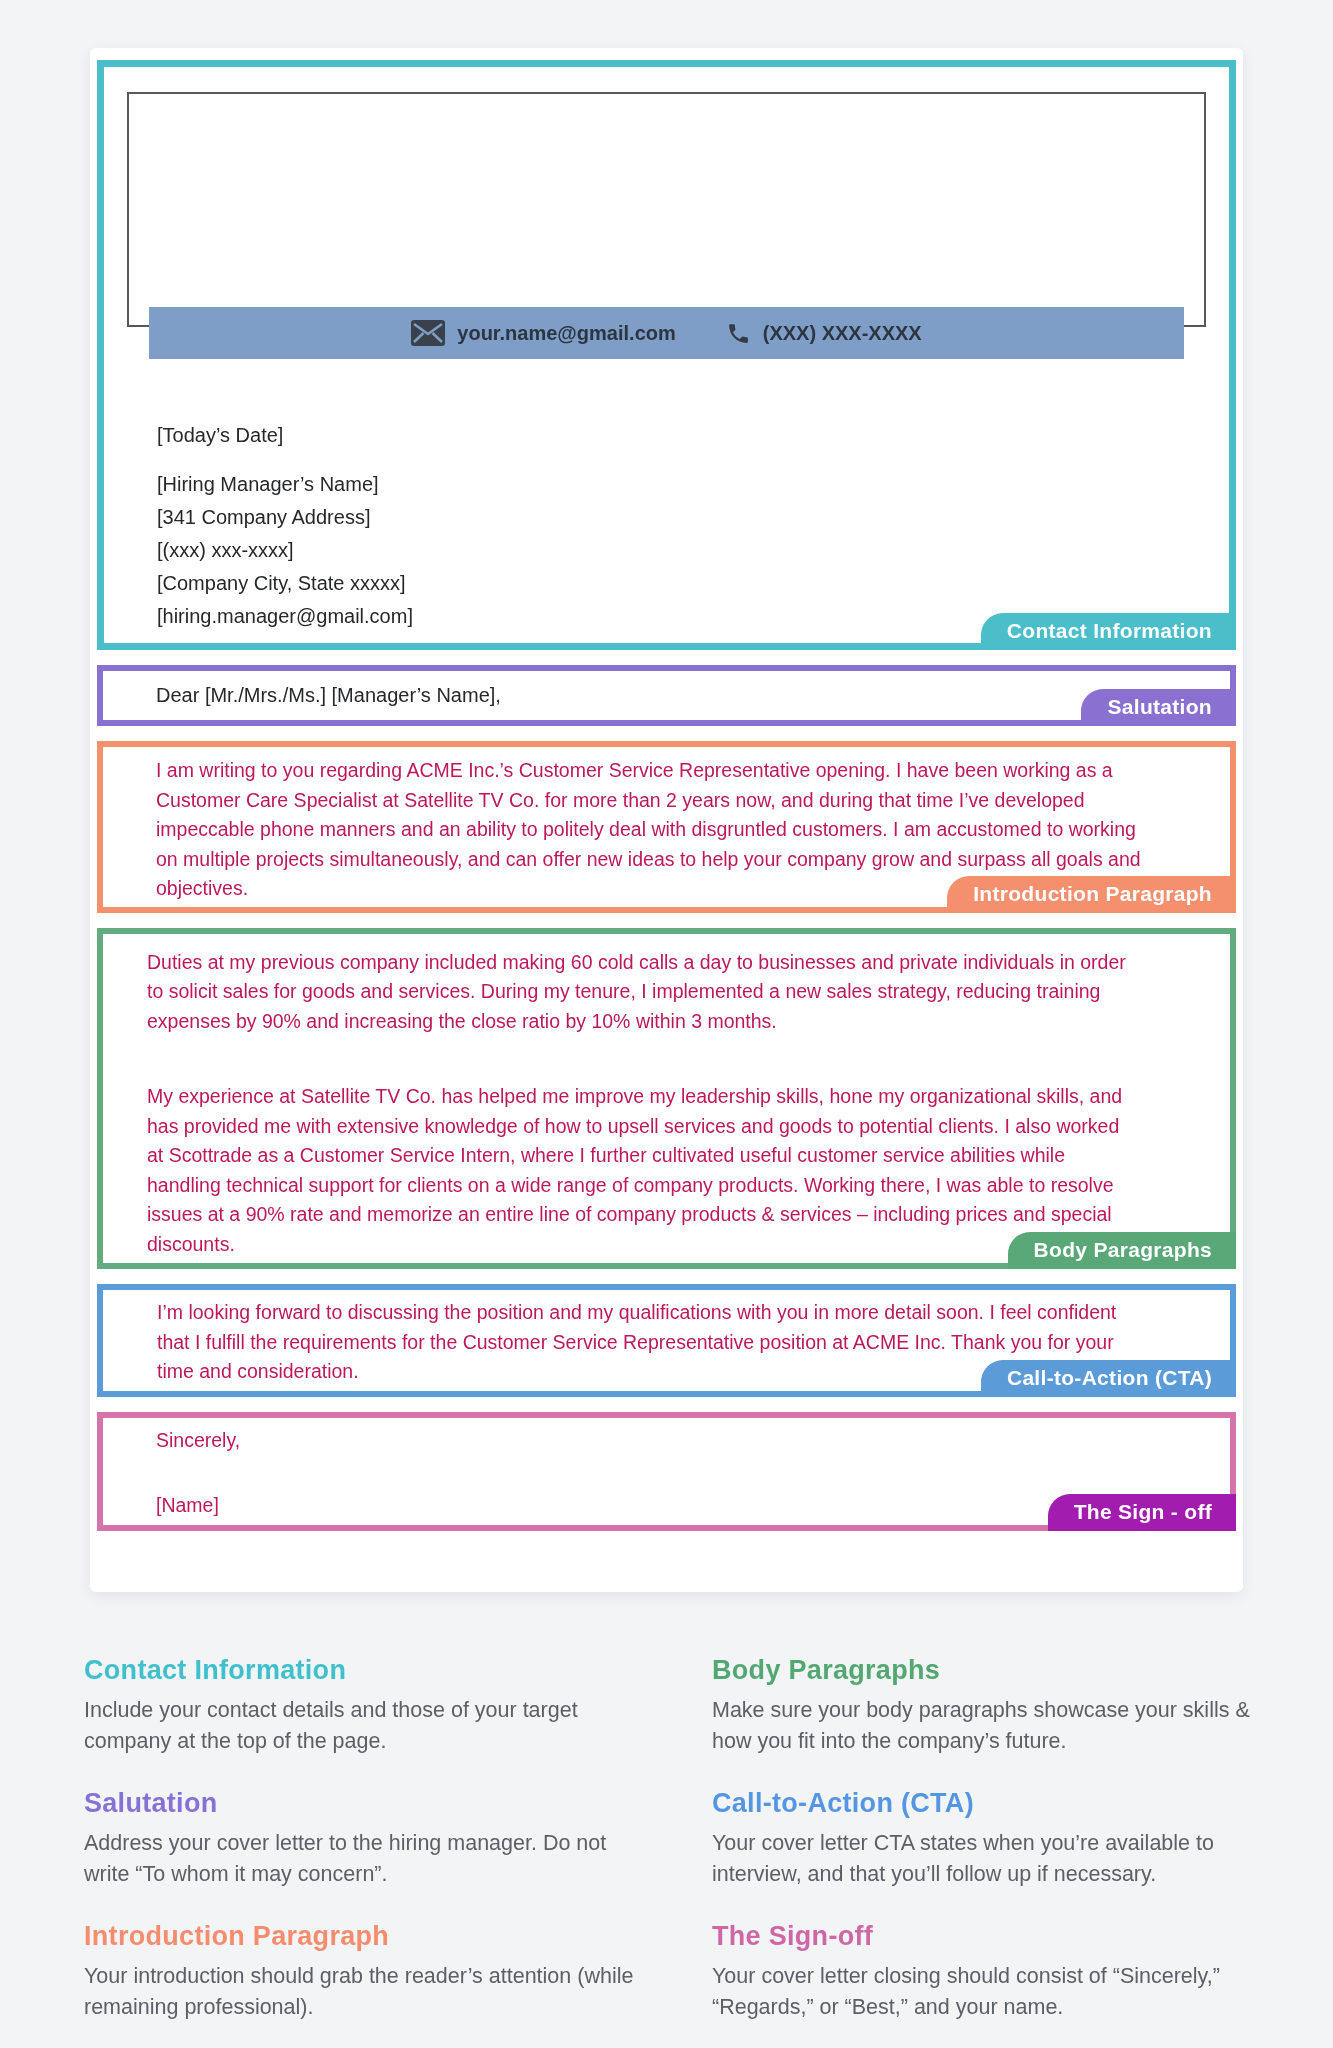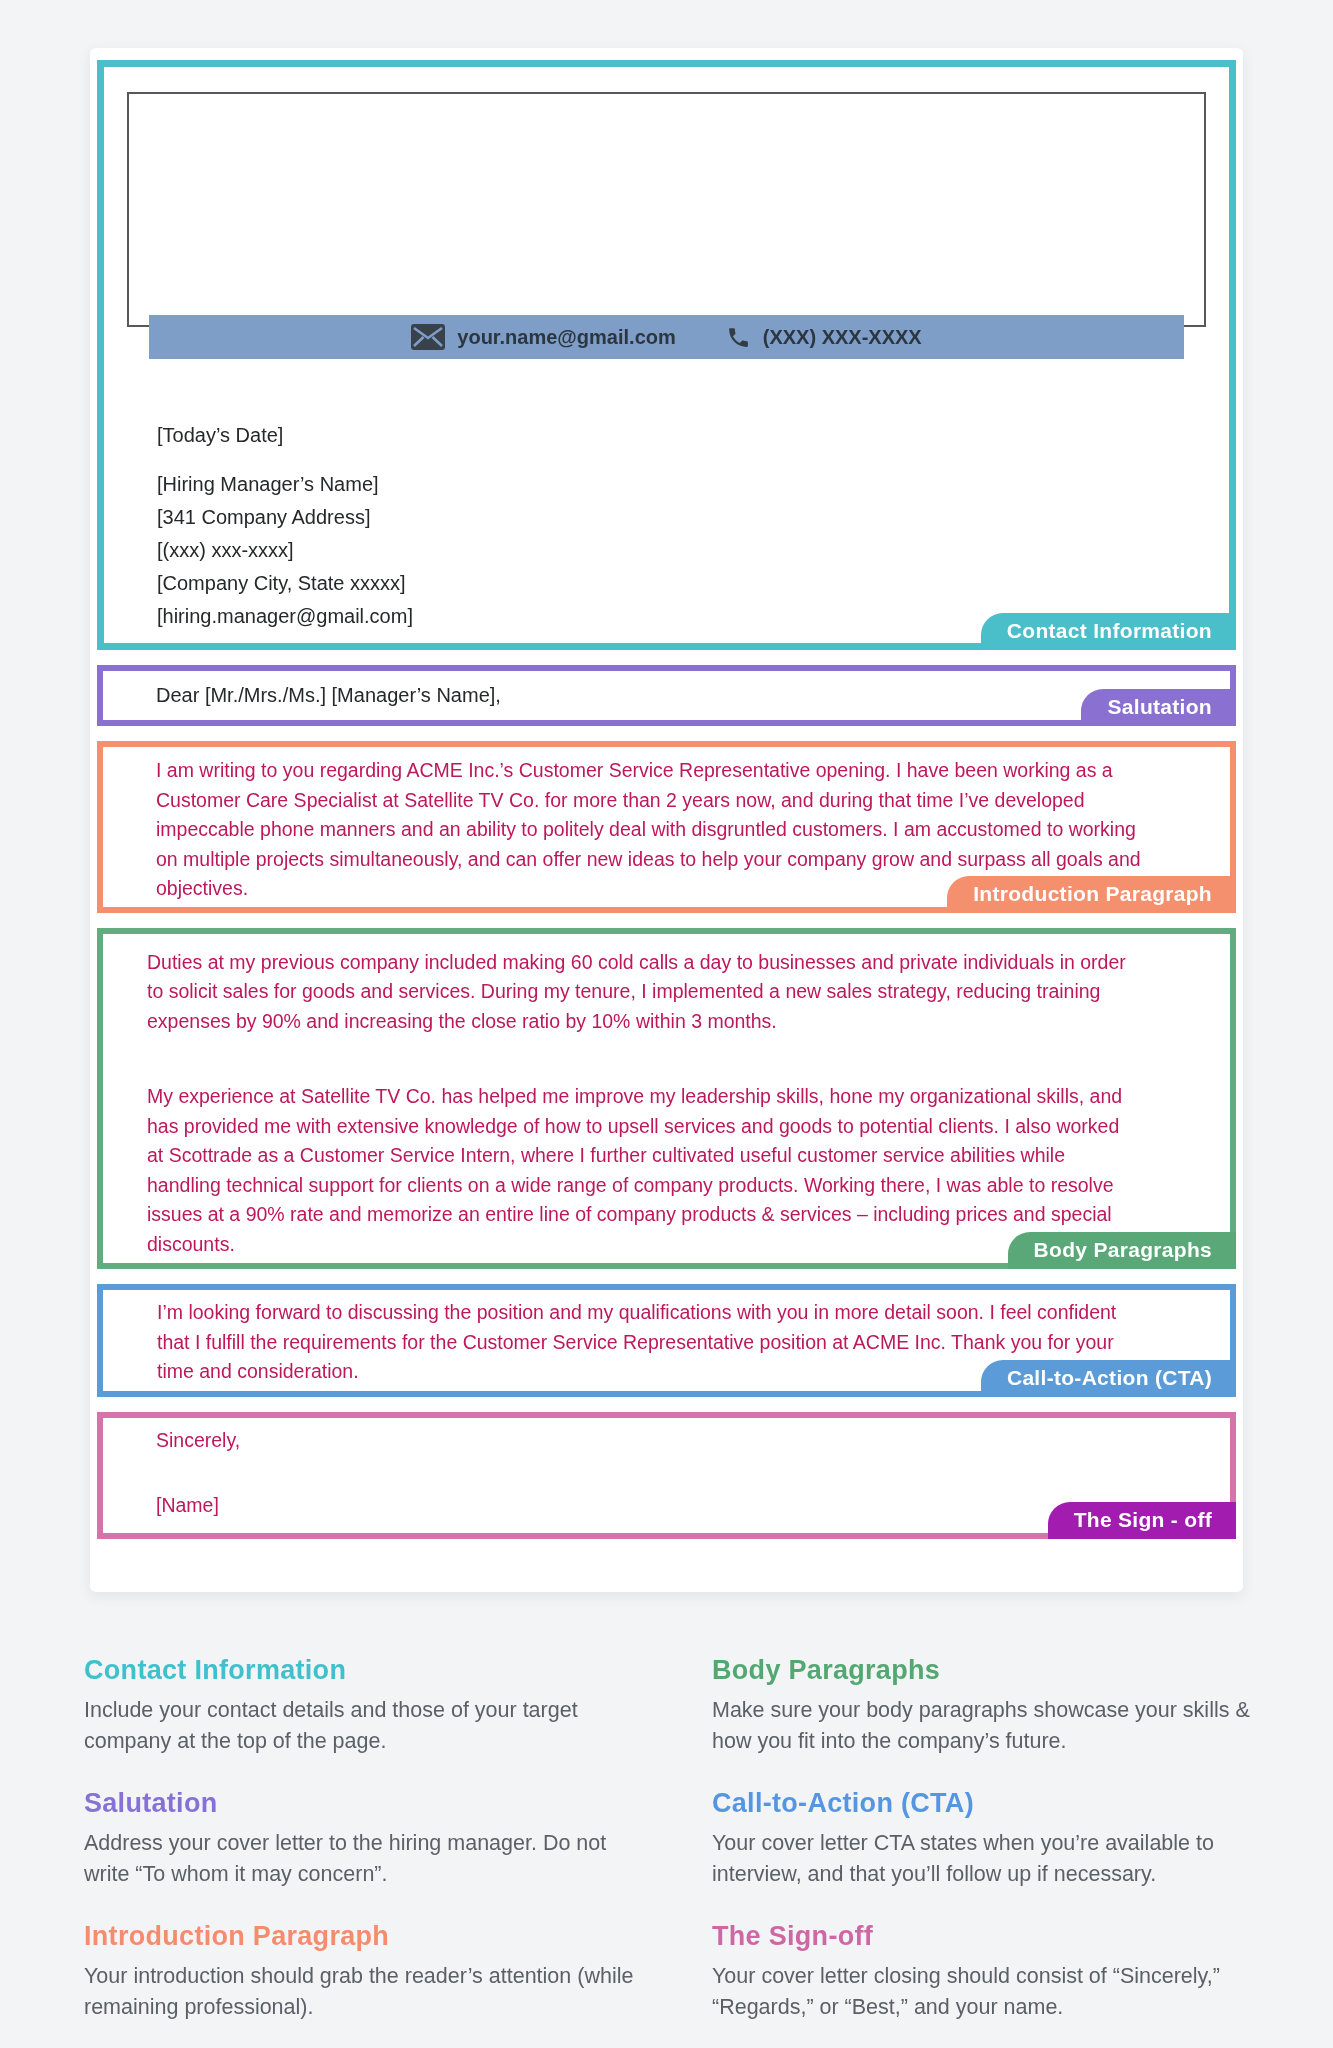--- a/index.html
+++ b/index.html
@@ -18,21 +18,21 @@
   }
   .letter-inner{padding:12px 7px 0 7px;}
   .section{
     position:relative;margin:0 0 15px 0;background:#fff;
   }
   .section-contact{border:7px solid #4abec9;height:576px;}
   .section-salutation{border:6px solid #8a70d0;padding:13px 60px 13px 53px;}
   .section-intro{border:6px solid #f5906f;padding:9px 60px 3px 53px;}
   .section-body{border:6px solid #63ac7f;padding:14px 60px 4px 44px;}
   .section-cta{border:6px solid #5b9bd8;padding:8px 60px 4px 54px;}
-  .section-signoff{border:6px solid #d573ab;padding:8px 60px 12px 53px;margin-bottom:0;}
+  .section-signoff{border:6px solid #d573ab;padding:8px 60px 4px 53px;margin-bottom:0;}
 
   .chip{
     position:absolute;right:-6px;bottom:-6px;
     color:#fff;font-size:21px;font-weight:700;letter-spacing:.3px;
     padding:6px 24px 8px 26px;
     border-top-left-radius:22px;
     white-space:nowrap;line-height:23px;
   }
   .section-contact .chip{right:-7px;bottom:-7px;}
   .chip-teal{background:#4abec9;}
@@ -47,21 +47,21 @@
     position:relative;margin:25px 23px 0 23px;height:231px;
     border:2px solid #56585b;
   }
   .name-wrap{text-align:center;padding-top:38px;}
   .name-text{
     display:inline-block;font-size:70px;font-weight:500;color:#3e4347;
     letter-spacing:2px;white-space:nowrap;
     transform:scale(.74,1.1);transform-origin:center;
   }
   .contact-bar{
-    position:absolute;left:20px;right:20px;bottom:-34px;height:44px;
+    position:absolute;left:20px;right:20px;bottom:-34px;height:52px;
     background:#7e9dc7;
     display:flex;align-items:center;justify-content:center;gap:50px;
   }
   .contact-item{display:flex;align-items:center;gap:12px;
     font-size:20px;font-weight:600;color:#2c3640;white-space:nowrap;}
   .contact-item svg{display:block;}
 
   
   .date-block{margin:92px 0 0 53px;font-size:20px;color:#26282a;line-height:33px;}
   .date-line{margin:0 0 16px 0;}

